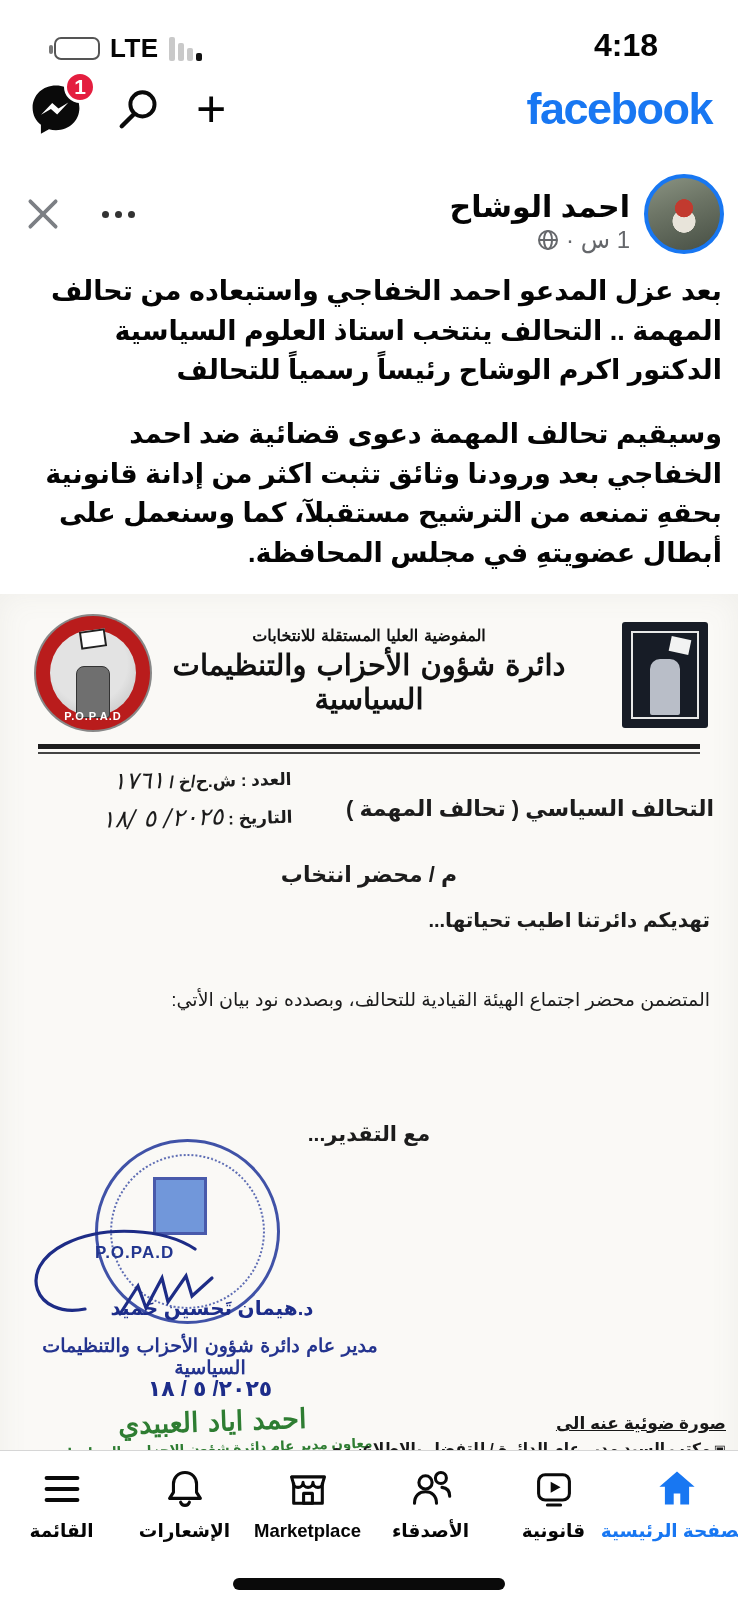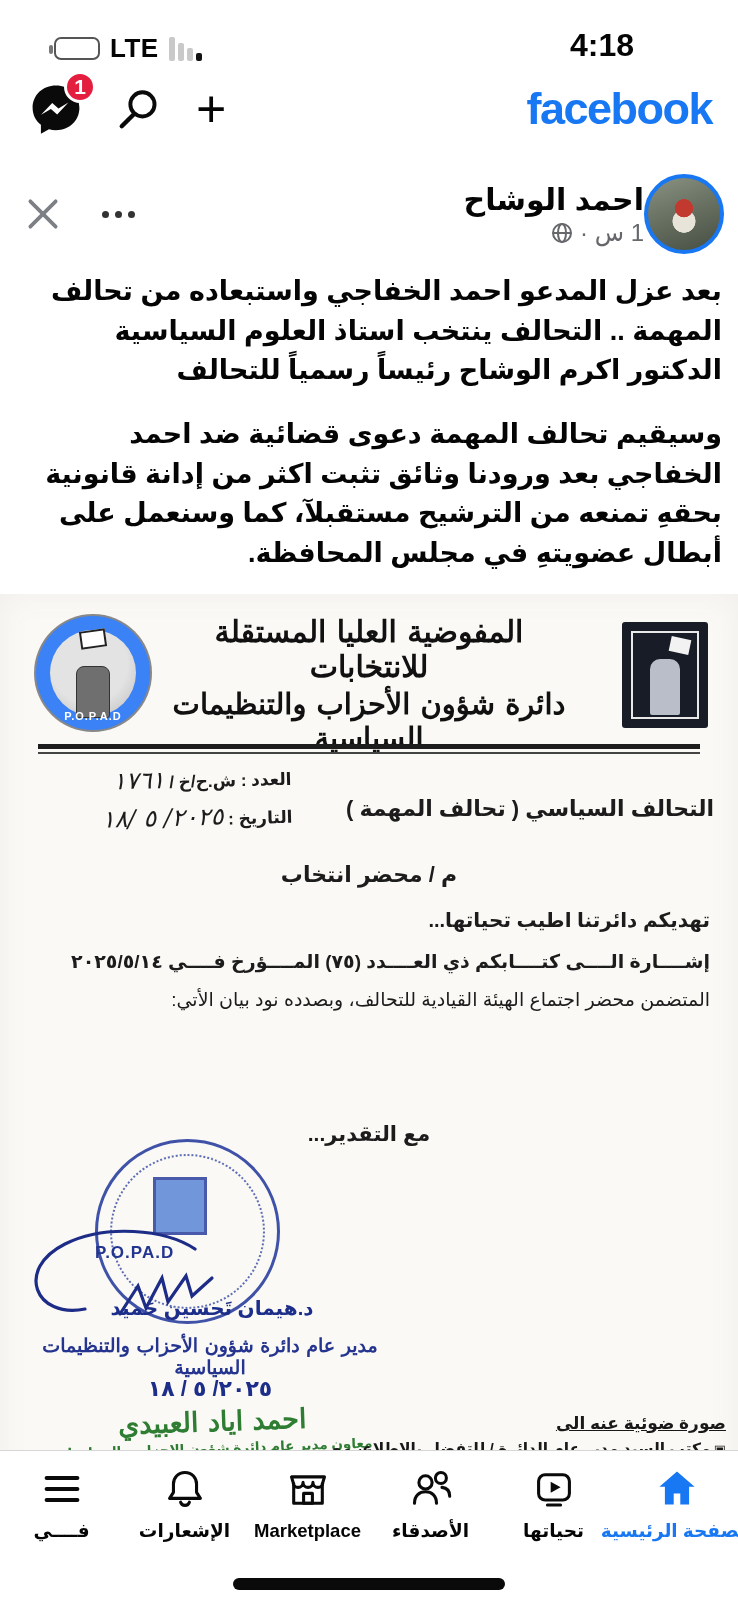--- a/index.html
+++ b/index.html
@@ -1,21 +1,21 @@
 <!DOCTYPE html>
 <html lang="ar"><head>
 <meta charset="utf-8">
 <style>
   * { margin:0; padding:0; box-sizing:border-box; }
   html,body { width:738px; height:1600px; background:#fff; overflow:hidden;
               font-family:"Liberation Sans","DejaVu Sans",sans-serif; color:#050505; }
 
   
   .statusbar { height:70px; display:flex; align-items:flex-end; justify-content:space-between;
-               padding:0 104px 6px 54px; }
+               padding:0 80px 6px 54px; }
   .sb-left { display:flex; align-items:center; gap:10px; }
   .battery { position:relative; width:46px; height:23px; border:2.5px solid #555; border-radius:7px; padding:2.5px; }
   .battery .fill { width:100%; height:100%; background:#0a0a0a; border-radius:3px; }
   .battery .nub { position:absolute; left:-7px; top:6px; width:4px; height:9px; background:#777; border-radius:2px; }
   .lte { font-size:26px; font-weight:700; letter-spacing:.5px; }
   .signal { display:flex; align-items:flex-end; gap:3px; height:24px; }
   .signal i { width:6px; border-radius:2px; background:#c9c9c9; display:block; }
   .signal i:nth-child(1){height:24px;} .signal i:nth-child(2){height:18px;}
   .signal i:nth-child(3){height:13px;} .signal i:nth-child(4){height:8px; background:#111;}
   .time { font-size:32px; font-weight:700; }
@@ -29,52 +29,52 @@
            align-items:center; justify-content:center; border:3px solid #fff; }
   .plus { font-size:52px; font-weight:400; line-height:40px; }
   .fblogo { font-size:45px; font-weight:700; color:#1877f2; letter-spacing:-1.5px; }
 
   
   .posthead { display:flex; align-items:center; justify-content:space-between; padding:26px 14px 10px 24px; }
   .ph-left { display:flex; align-items:center; gap:40px; color:#5f6368; }
   .xicon line { stroke:#7c7f84; stroke-width:3.5; stroke-linecap:round; }
   .dots { display:flex; gap:6px; }
   .dots b { width:7px; height:7px; border-radius:50%; background:#333; }
-  .ph-right { display:flex; align-items:center; direction:rtl;margin-left:20px; }
+  .ph-right { display:flex; align-items:flex-end; gap:14px; direction:rtl;margin-left:20px; }
   .avatar { width:80px; height:80px; border-radius:50%; border:4px solid #1877f2;
             background:
               radial-gradient(circle at 50% 42%, #c23a2f 0 16%, transparent 17%),
               radial-gradient(circle at 50% 60%, #e8e4da 0 20%, transparent 21%),
               linear-gradient(160deg,#8a9382 0%, #6d7566 40%, #474f44 100%); }
   .who { text-align:right; }
   .who .name { font-size:30px; font-weight:700; }
   .meta { direction:rtl; display:flex; align-items:center; gap:6px; color:#65676b; font-size:24px; margin-top:2px; }
 
   
   .posttext { direction:rtl; text-align:right; padding:8px 16px 0 14px; font-weight:700;
               font-size:27px; line-height:1.47; }
   .posttext p + p { margin-top:24px; }
 
   
   .doc { position:relative; width:738px; height:912px; margin-top:20px; background:#faf9f6;
          box-shadow:inset 0 0 30px rgba(120,110,100,.08); overflow:hidden; color:#1c1c1c; }
   .emblem-l { position:absolute; left:36px; top:22px; width:114px; height:114px; border-radius:50%;
-              background:#3b82f6; box-shadow:0 0 0 2px #888; }
+              background:#b91c1c; box-shadow:0 0 0 2px #888; }
   .emblem-l .inner { position:absolute; inset:14px; border-radius:50%;
                      background:radial-gradient(circle at 45% 40%, #e3e3e3 0 55%, #b9b9b9 100%); }
   .emblem-l .box { position:absolute; top:14px; left:50%; transform:translateX(-50%) rotate(-8deg);
                    width:26px; height:18px; background:#fff; border:2px solid #222; }
   .emblem-l .fig { position:absolute; bottom:12px; left:50%; transform:translateX(-50%);
                    width:34px; height:52px; background:#6f6f6f; border-radius:8px 8px 3px 3px; border:1.5px solid #333;}
   .emblem-l .cap { position:absolute; bottom:8px; width:100%; text-align:center; color:#fff;
                    font-size:11px; font-weight:700; letter-spacing:1px; }
   .callig { position:absolute; top:12px; left:50%; transform:translateX(-50%); width:420px;
             text-align:center; direction:rtl; font-family:"DejaVu Serif","Liberation Serif",serif;
             font-weight:700; color:#111; }
-  .callig .l1 { font-size:27px; } .callig .l2 { font-size:30px; margin-top:8px; }
+  .callig .l1 { font-size:27px; } .callig .l2 { font-size:16px; margin-top:20px; }
   .callig .l3 { font-size:29px; margin-top:3px; }
   .emblem-r { position:absolute; right:30px; top:28px; width:86px; height:106px; background:#171c26;
               border-radius:3px; }
   .emblem-r .frame { position:absolute; inset:9px; border:2.5px solid #e8e8e8; }
   .emblem-r .slip { position:absolute; top:16px; right:18px; width:20px; height:15px; background:#f2f2f2; transform:rotate(12deg); }
   .emblem-r .fig { position:absolute; bottom:13px; left:50%; transform:translateX(-50%); width:30px; height:56px;
                    background:#b9bec8; border-radius:10px 10px 2px 2px; }
   .rule { position:absolute; top:150px; left:38px; right:38px; border-top:5px solid #1d1d1d; }
   .rule:after { content:""; position:absolute; left:0; right:0; top:3px; border-top:2px solid #444; }
 
@@ -231,21 +231,20 @@
   <div class="refblock">
     <div><span>العدد : ش.ح/خ /</span>
       <span class="hand">١٧٦١</span></div>
     <div class="row2"><span>التاريخ :</span>
       <span class="hand">٢٠٢٥/ ٥ /١٨</span></div>
   </div>
 
   <div class="addressee">التحالف السياسي ( تحالف المهمة )</div>
   <div class="subject">م / محضر انتخاب</div>
   <div class="greeting">تهديكم دائرتنا اطيب تحياتها...</div>
-  <div class="refline">إشــــارة الــــى كتــــابكم ذي العــــدد (٧٥) المــــؤرخ فــــي ٢٠٢٥/٥/١٤</div>
   <div class="bodyline">المتضمن محضر اجتماع الهيئة القيادية للتحالف، وبصدده نود بيان الأتي:</div>
   <div class="closing">مع التقدير...</div>
 
   <div class="stamp">
     <span class="ring"></span>
       <span class="ring2"></span>
       <span class="sq"></span>
     <span class="lbl">P.O.PA.D</span>
     <svg width="320" height="160">
       <path d="M60 120 C 10 130, -10 80, 40 55 C 80 35, 140 40, 170 60"></path>
@@ -280,21 +279,21 @@
       </svg>
       <span class="lbl">الصفحة الرئيسية</span>
     </div>
 
     <div class="nav-item">
       <svg class="nicon" viewBox="0 0 40 40">
         <rect class="st" x="6" y="7" width="28" height="23" rx="6"></rect>
         <path d="M17 13.5 l9 5 -9 5 Z" fill="#0a0a0a"></path>
         <line class="st" x1="14" y1="34.5" x2="26" y2="34.5"></line>
       </svg>
-      <span class="lbl">تحياتها</span>
+      <span class="lbl">قانونية</span>
     </div>
 
     <div class="nav-item">
       <svg class="nicon" viewBox="0 0 40 40">
         <circle class="st" cx="15" cy="14" r="6"></circle>
         <path class="st" d="M5 33 c0 -7 4.5 -10.5 10 -10.5 s10 3.5 10 10.5"></path>
         <circle class="st" cx="29" cy="10" r="5"></circle>
         <path class="st" d="M30 18.5 c4.5 .5 7 3.5 7 8"></path>
       </svg>
       <span class="lbl">الأصدقاء</span>
@@ -316,18 +315,18 @@
       </svg>
       <span class="lbl">الإشعارات</span>
     </div>
 
     <div class="nav-item">
       <svg class="nicon" viewBox="0 0 40 40">
         <line x1="6" y1="10" x2="34" y2="10" stroke="#0a0a0a" stroke-width="3.6" stroke-linecap="round"></line>
         <line x1="6" y1="20" x2="34" y2="20" stroke="#0a0a0a" stroke-width="3.6" stroke-linecap="round"></line>
         <line x1="6" y1="30" x2="34" y2="30" stroke="#0a0a0a" stroke-width="3.6" stroke-linecap="round"></line>
       </svg>
-      <span class="lbl">فــــي</span>
+      <span class="lbl">القائمة</span>
     </div>
 
   </div>
   <div class="homebar"></div>
 </div>
 
 </body></html>

